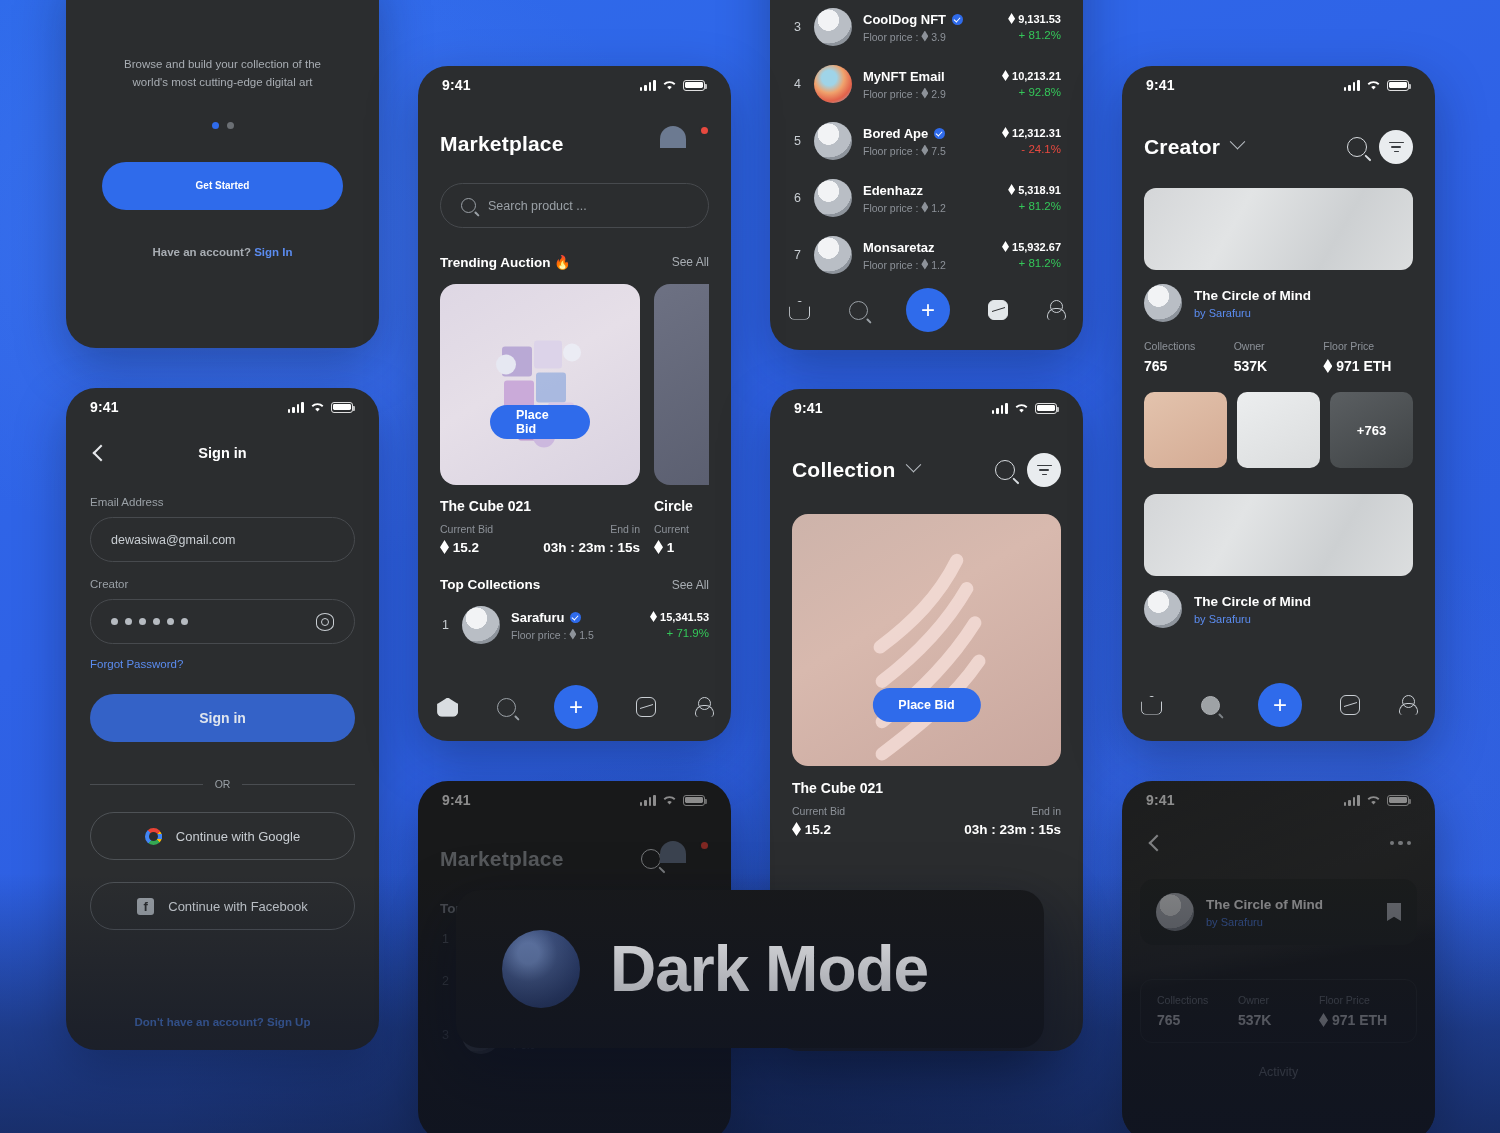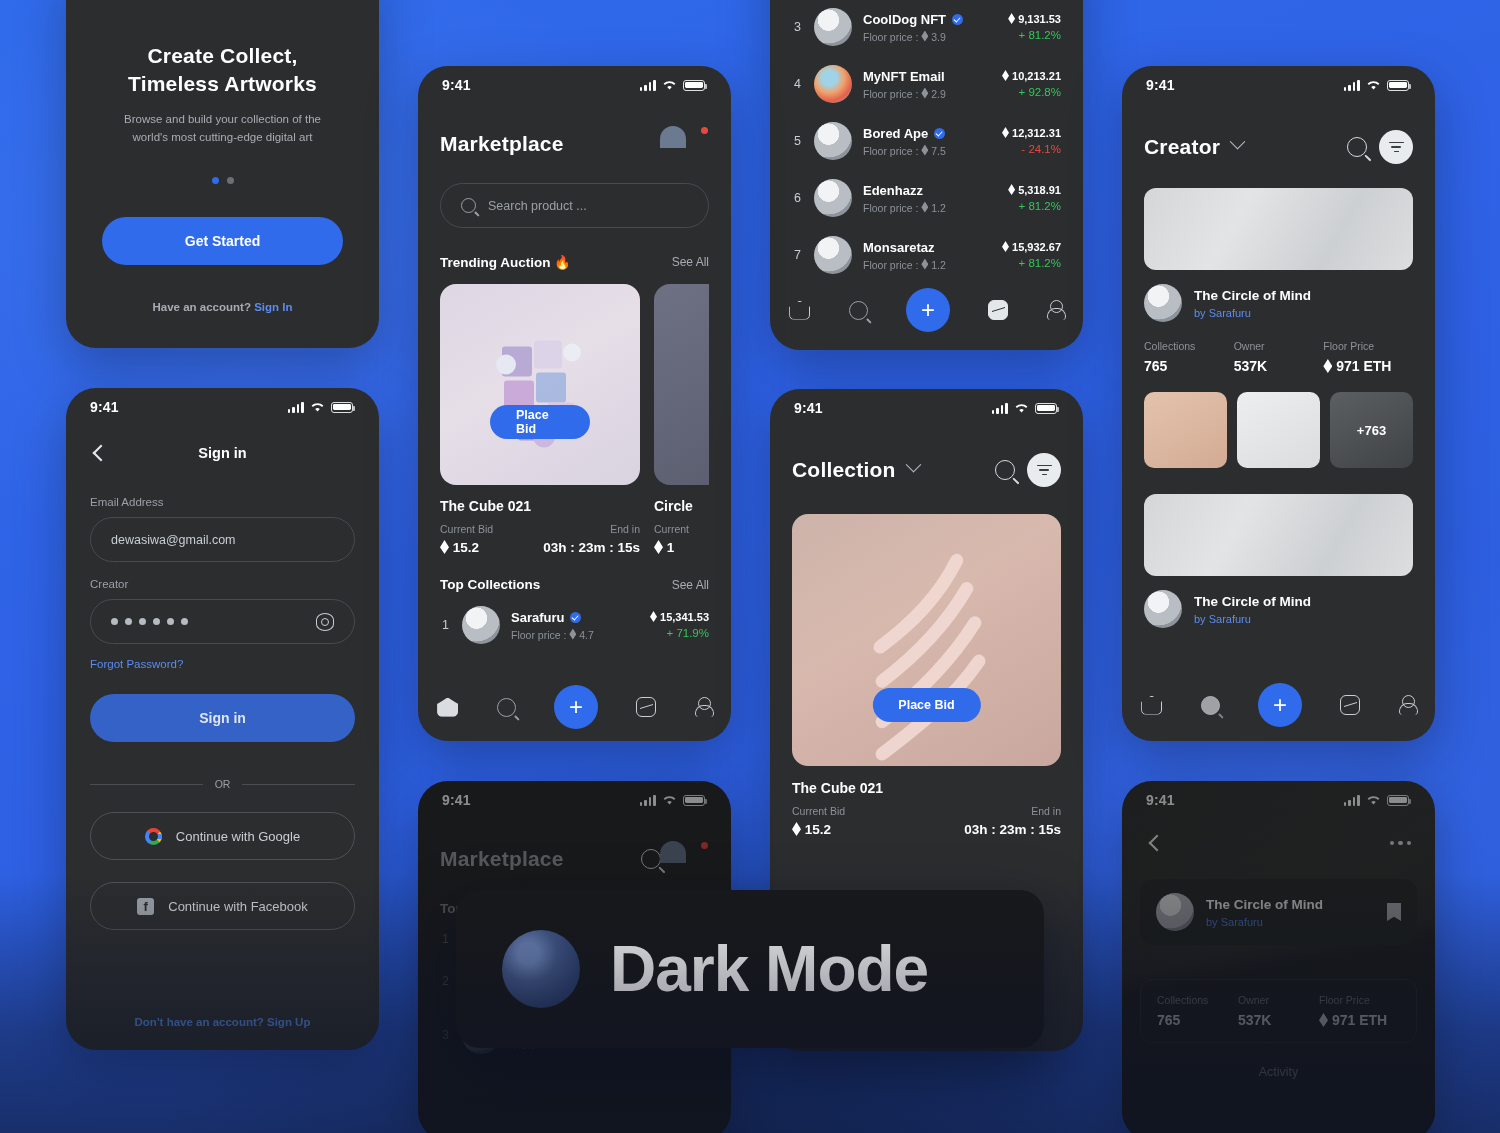--- a/index.html
+++ b/index.html
@@ -51,21 +51,21 @@
   
   #onboard { left: 66px; top: -30px; width: 313px; height: 378px; border-radius: 0 0 30px 30px; }
   #onboard .inner { padding: 72px 36px 0; text-align: center; }
   .ob-title { color:#fff; font-size: 21px; font-weight: 700; line-height: 1.32; letter-spacing:.2px; }
   .ob-sub { color:#a8adb3; font-size: 11.5px; line-height: 1.55; margin-top: 14px; padding: 0 8px; }
   .dots { display:flex; gap:8px; justify-content:center; margin-top: 30px; }
   .dots i { width:7px; height:7px; border-radius:50%; background:#6b6f74; display:block; }
   .dots i.on { background: var(--accent, #2f6beb); }
   .btn-primary {
     margin-top: 33px; height: 48px; border-radius: 26px; background:#2f6beb;
-    color:#fff; font-size:14px; font-weight:600; display:flex; align-items:center; justify-content:center;
+    color:#fff; font-size:10px; font-weight:600; display:flex; align-items:center; justify-content:center;
   }
   .ob-foot { margin-top: 36px; font-size: 11.5px; color:#a8adb3; }
   .ob-foot span { color:#5b8cf0; font-weight:600; }
 
   
   #signin { left: 66px; top: 388px; width: 313px; height: 662px; }
   #signin .body { padding: 0 24px; }
   .nav-row { height: 54px; display:flex; align-items:center; position:relative; }
   .chev-back { width:20px; height:20px; position:relative; }
   .chev-back::before { content:""; position:absolute; left:5px; top:4px; width:10px; height:10px;
@@ -252,24 +252,20 @@
     background: linear-gradient(to bottom, rgba(12,18,36,0) 0%, rgba(12,18,36,0.46) 60%, rgba(12,18,36,0.62) 100%); }
   .dimmed { filter: brightness(.55); }
 </style>
 </head>
 <body>
 
 <div id="stage">
 
   <div class="phone" id="onboard">
     <div class="inner">
-      <div class="ob-title">
-        <div>Create Collect,</div>
-        <div>Timeless Artworks</div>
-      </div>
       <div class="ob-sub">Browse and build your collection of the world's most cutting-edge digital art</div>
       <div class="dots">
         <i class="on"></i>
         <i></i>
       </div>
       <div class="btn-primary">Get Started</div>
       <div class="ob-foot">
         <span style="color:#a8adb3">Have an account?</span>
         <span>Sign In</span>
       </div>
@@ -532,21 +528,21 @@
         <span class="coll-rank">1</span>
         <span class="coll-av"></span>
         <span style="flex:1">
           <span class="coll-name">
             <span>Sarafuru</span>
             <span class="verif"></span>
           </span>
           <span class="coll-floor" style="display:block">
             <span>Floor price :</span>
             <span class="eth eth-sm"></span>
-            <span>4.7</span>
+            <span>1.5</span>
           </span>
         </span>
         <span>
           <span class="coll-price" style="display:block">
             <span class="eth eth-sm"></span> <span>15,341.53</span>
           </span>
           <span class="coll-delta up" style="display:block">+ 71.9%</span>
         </span>
       </div>
     </div>

